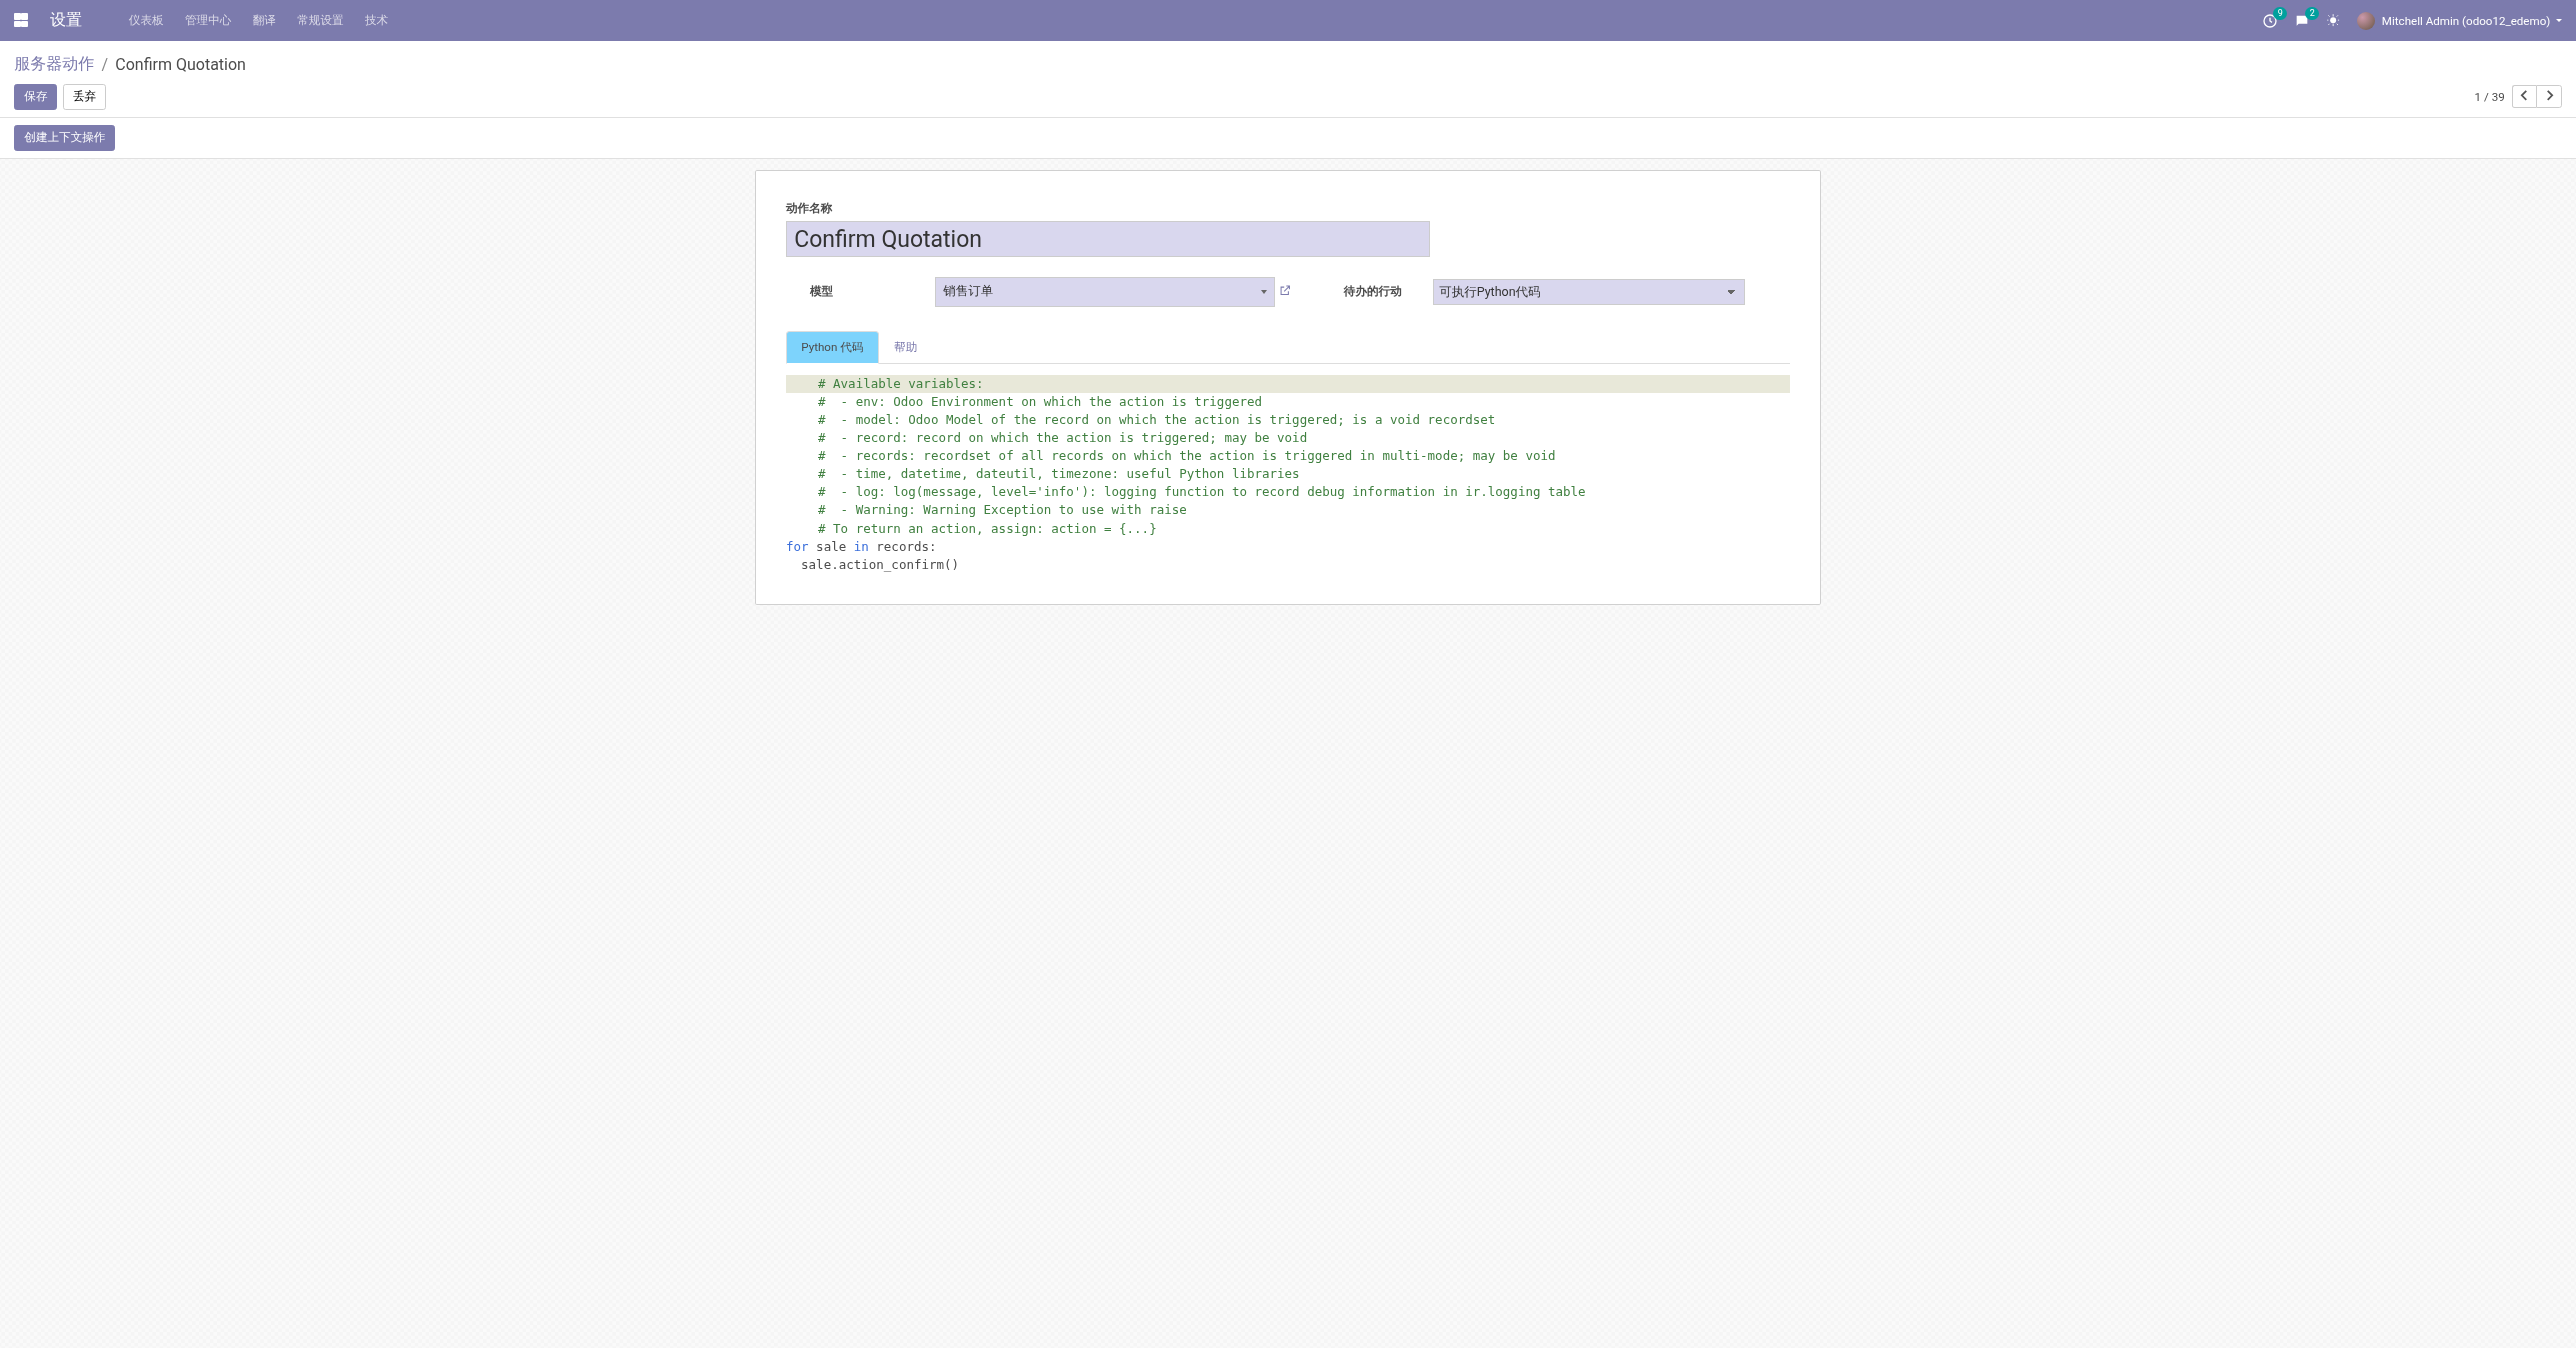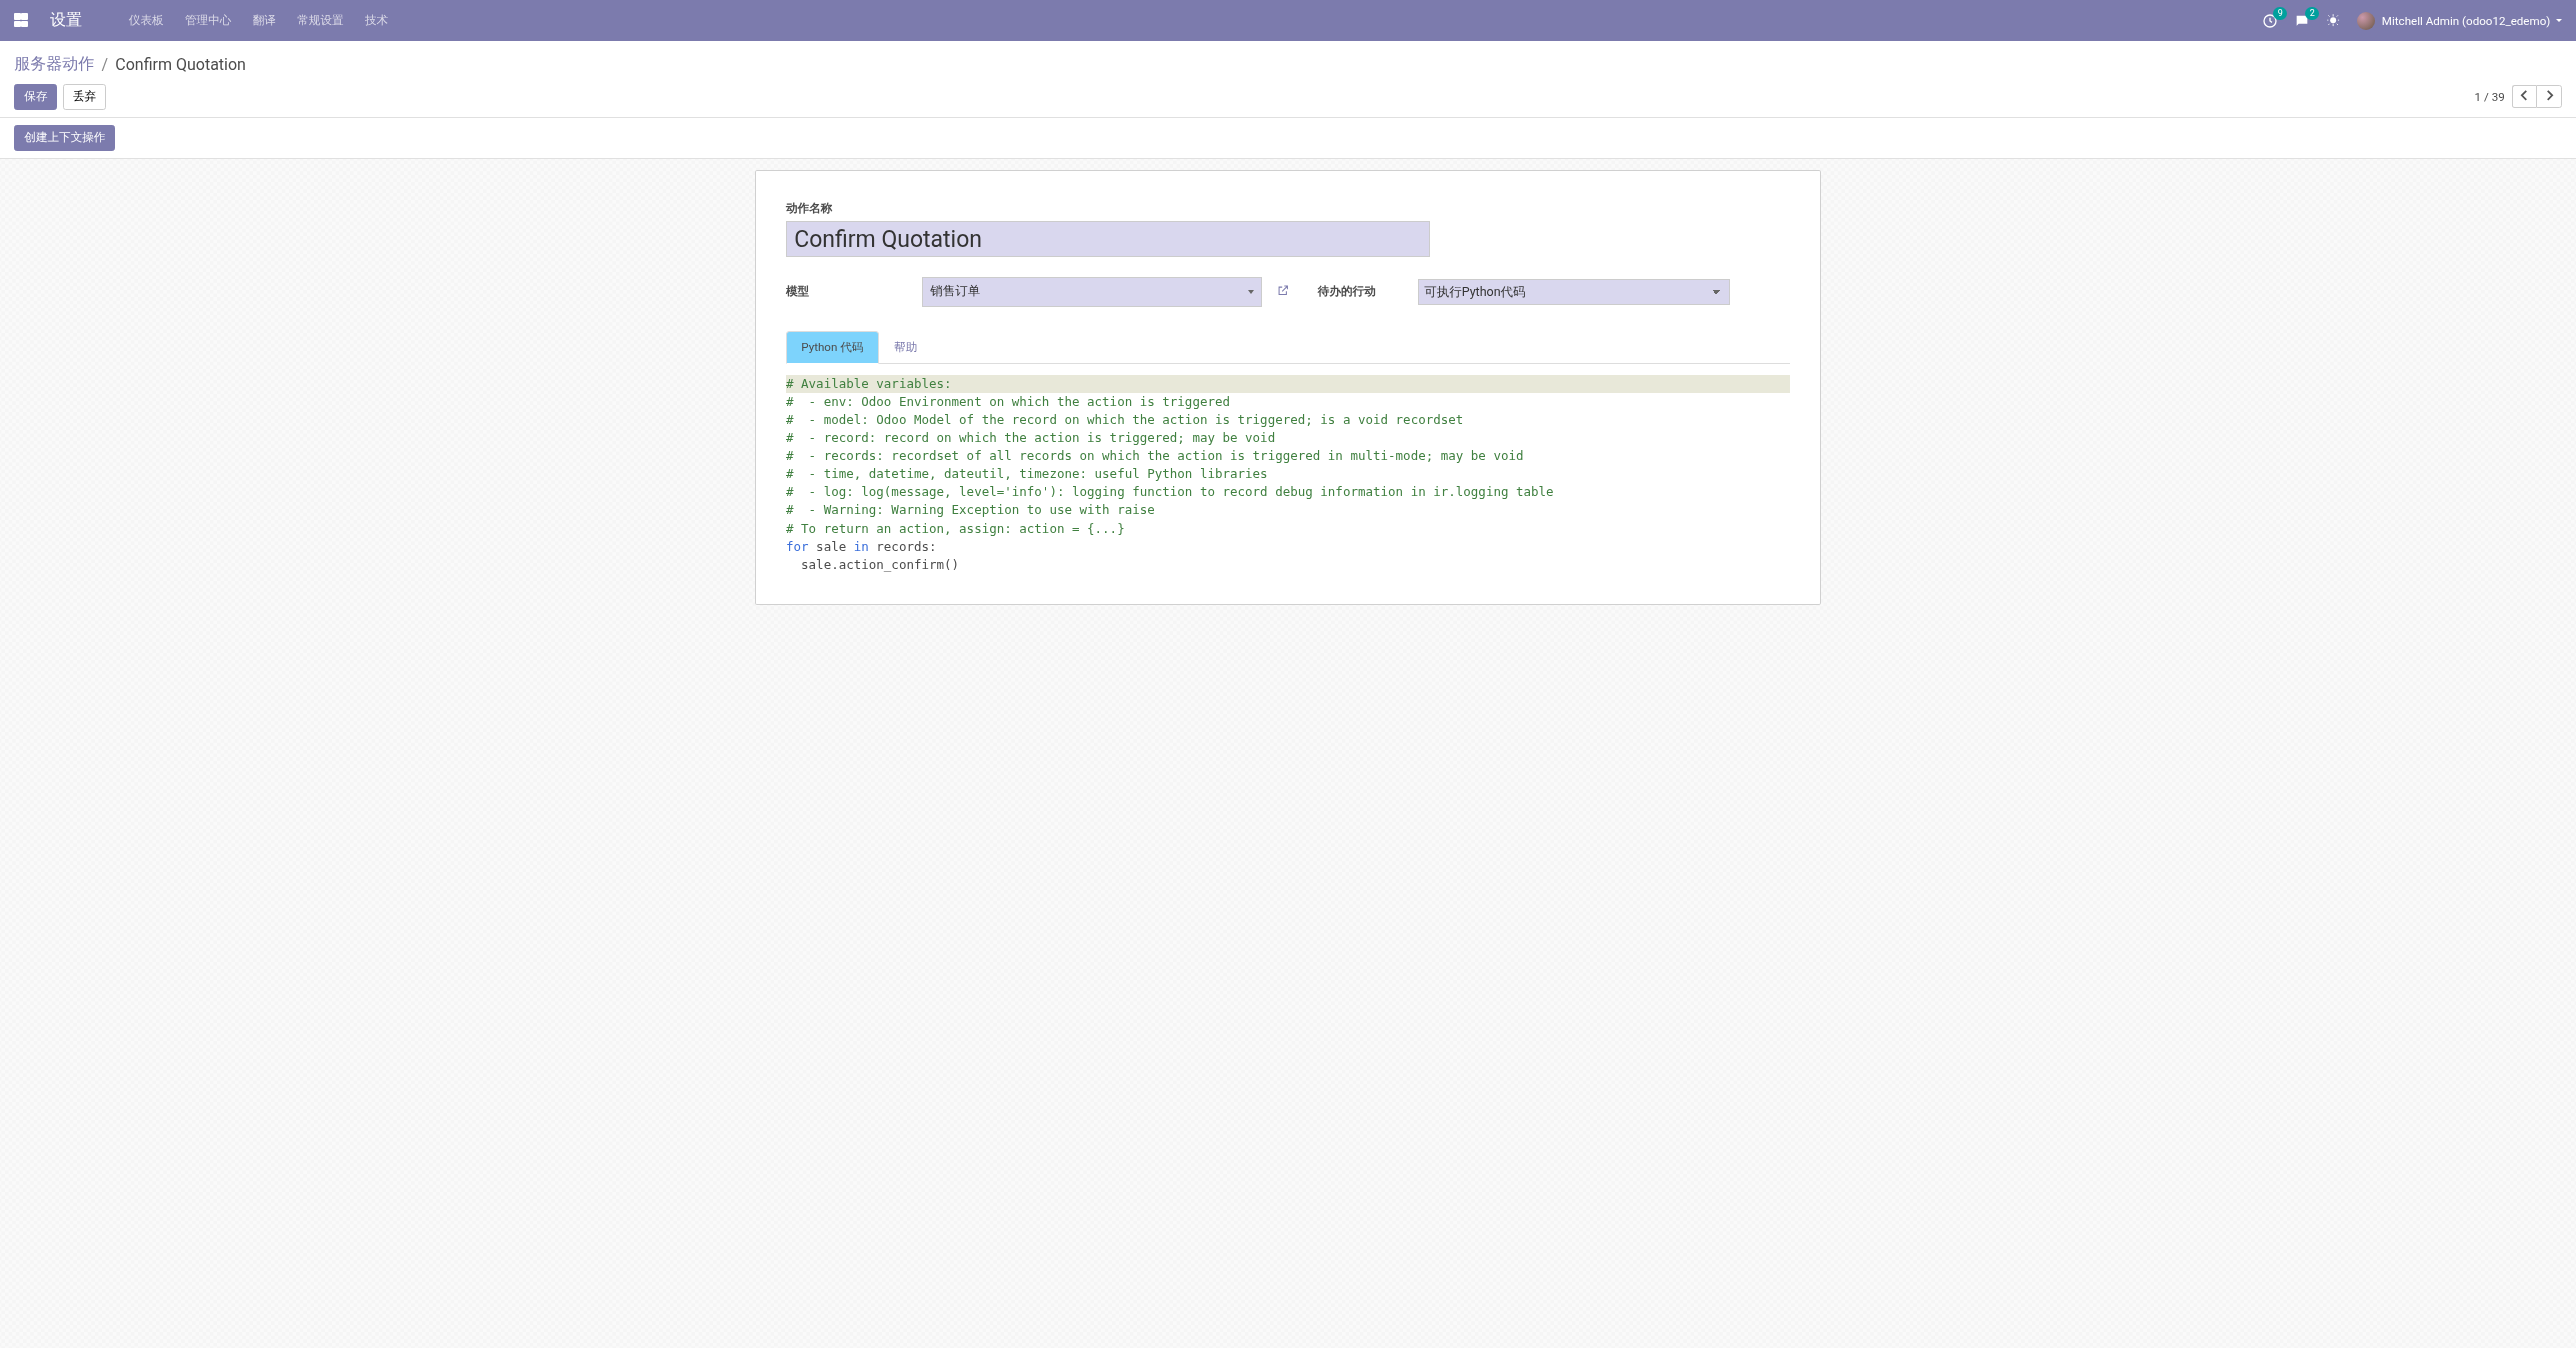--- a/index.html
+++ b/index.html
@@ -101,21 +101,21 @@
   font-weight: 700; color: #4c4c4c; font-size: 11.6px; margin-bottom: 5.4px;
 }
 .title-input {
   width: 644px; font-size: 23px; padding: 3.6px 7.2px;
   border: 0.9px solid #cccccc; background: #d9d7ee;
   font-family: inherit; color: #333;
 }
 .field-row {
   display: flex; gap: 21.5px; margin-top: 19.7px; align-items: center;
 }
-.col { display: flex; align-items: center; gap: 11px; }
+.col { display: flex; align-items: center; gap: 0; margin-left: 24px; }
 .label-cell { width: 125px; font-weight: 700; font-size: 11.6px; color: #4c4c4c; }
 .m2o-select {
   width: 340px; border: 0.9px solid #ccc; background: #d9d7ee;
   padding: 5.4px 7.2px; font-size: 12.5px; display: flex; align-items: center;
   justify-content: space-between; color: #333; cursor: text;
 }
 .m2o-caret {
   width: 0; height: 0; border-left: 3.6px solid transparent;
   border-right: 3.6px solid transparent; border-top: 4.5px solid #666;
 }
@@ -144,21 +144,21 @@
   background: #7dd3fc; border-radius: 3.6px 3.6px 0 0;
 }
 
 .code-block {
   margin-top: 10.7px;
   font-family: "Menlo", "Monaco", "Consolas", monospace;
   font-size: 12.5px; line-height: 1.45;
   white-space: pre;
 }
 .code-line.hl { background: #e8e8d9; }
-.c-comment { color: #408040; }
+.c-comment { color: #408040; margin-left: 32px; }
 .c-kw { color: #3b6fdb; }
 </style>
 </head>
 <body>
 
 <div class="navbar">
   <div class="navbar-left">
     <span class="apps-icon">
       <span></span>
         <span></span>

